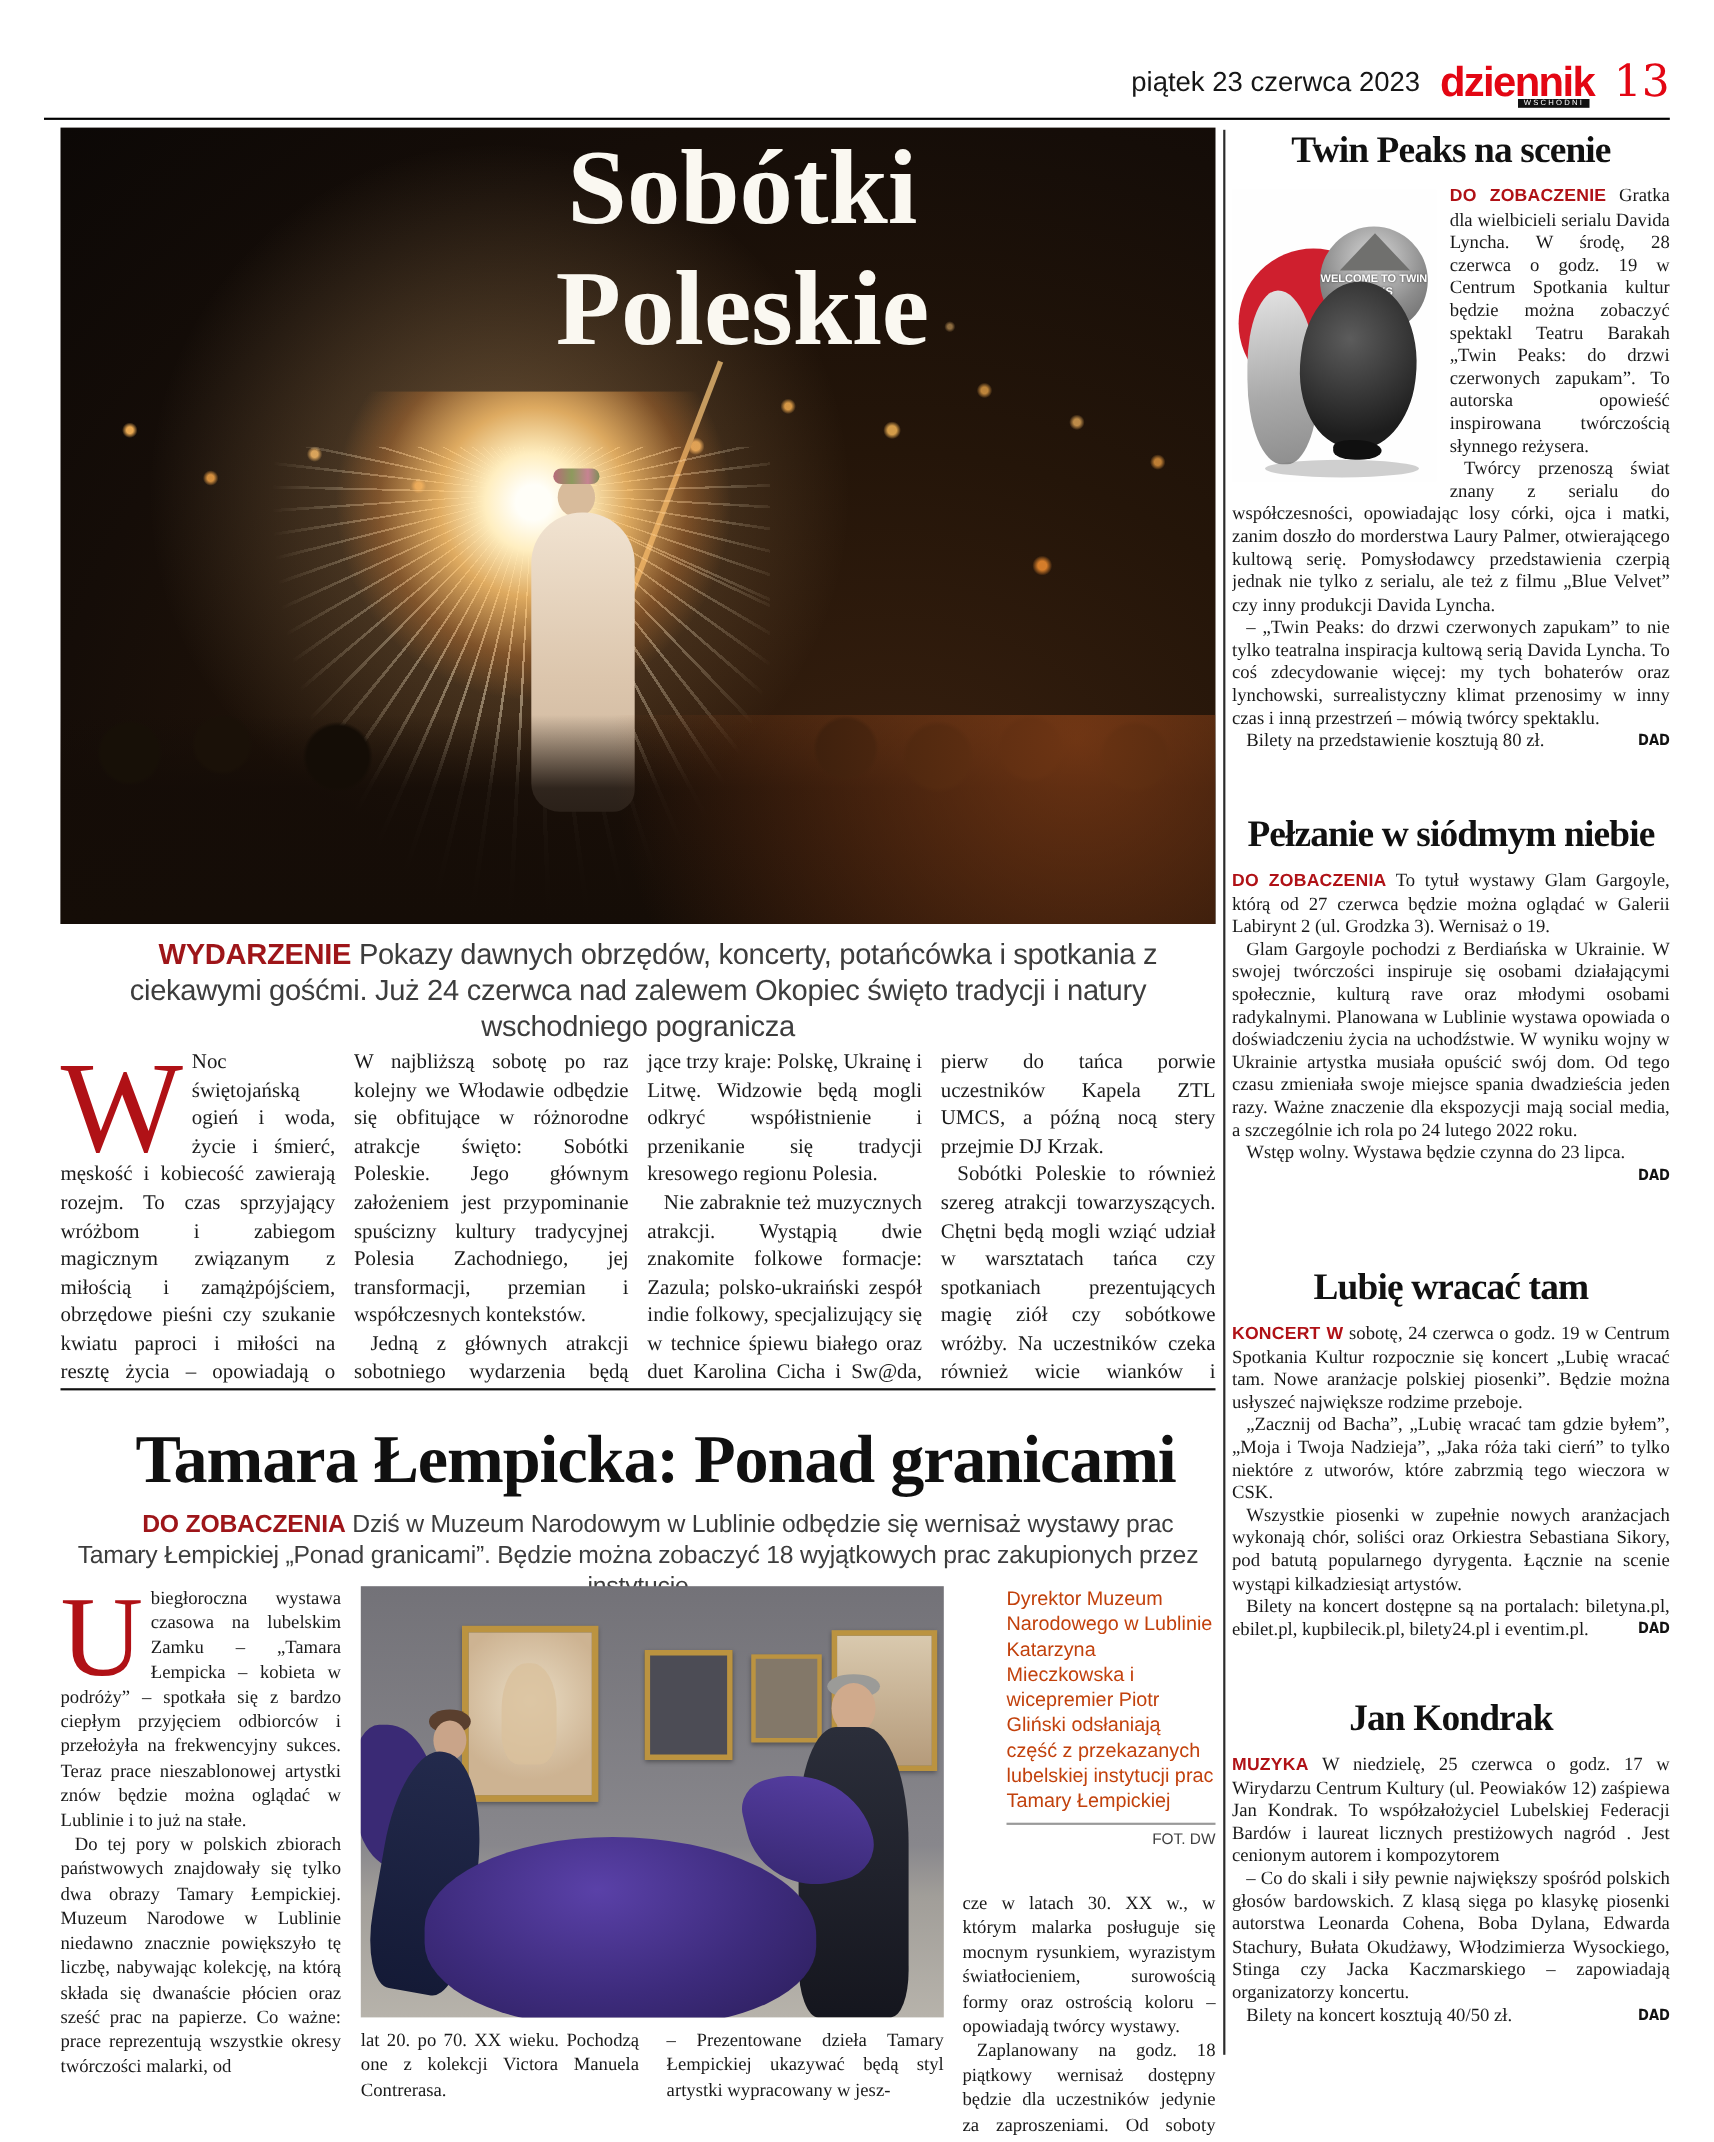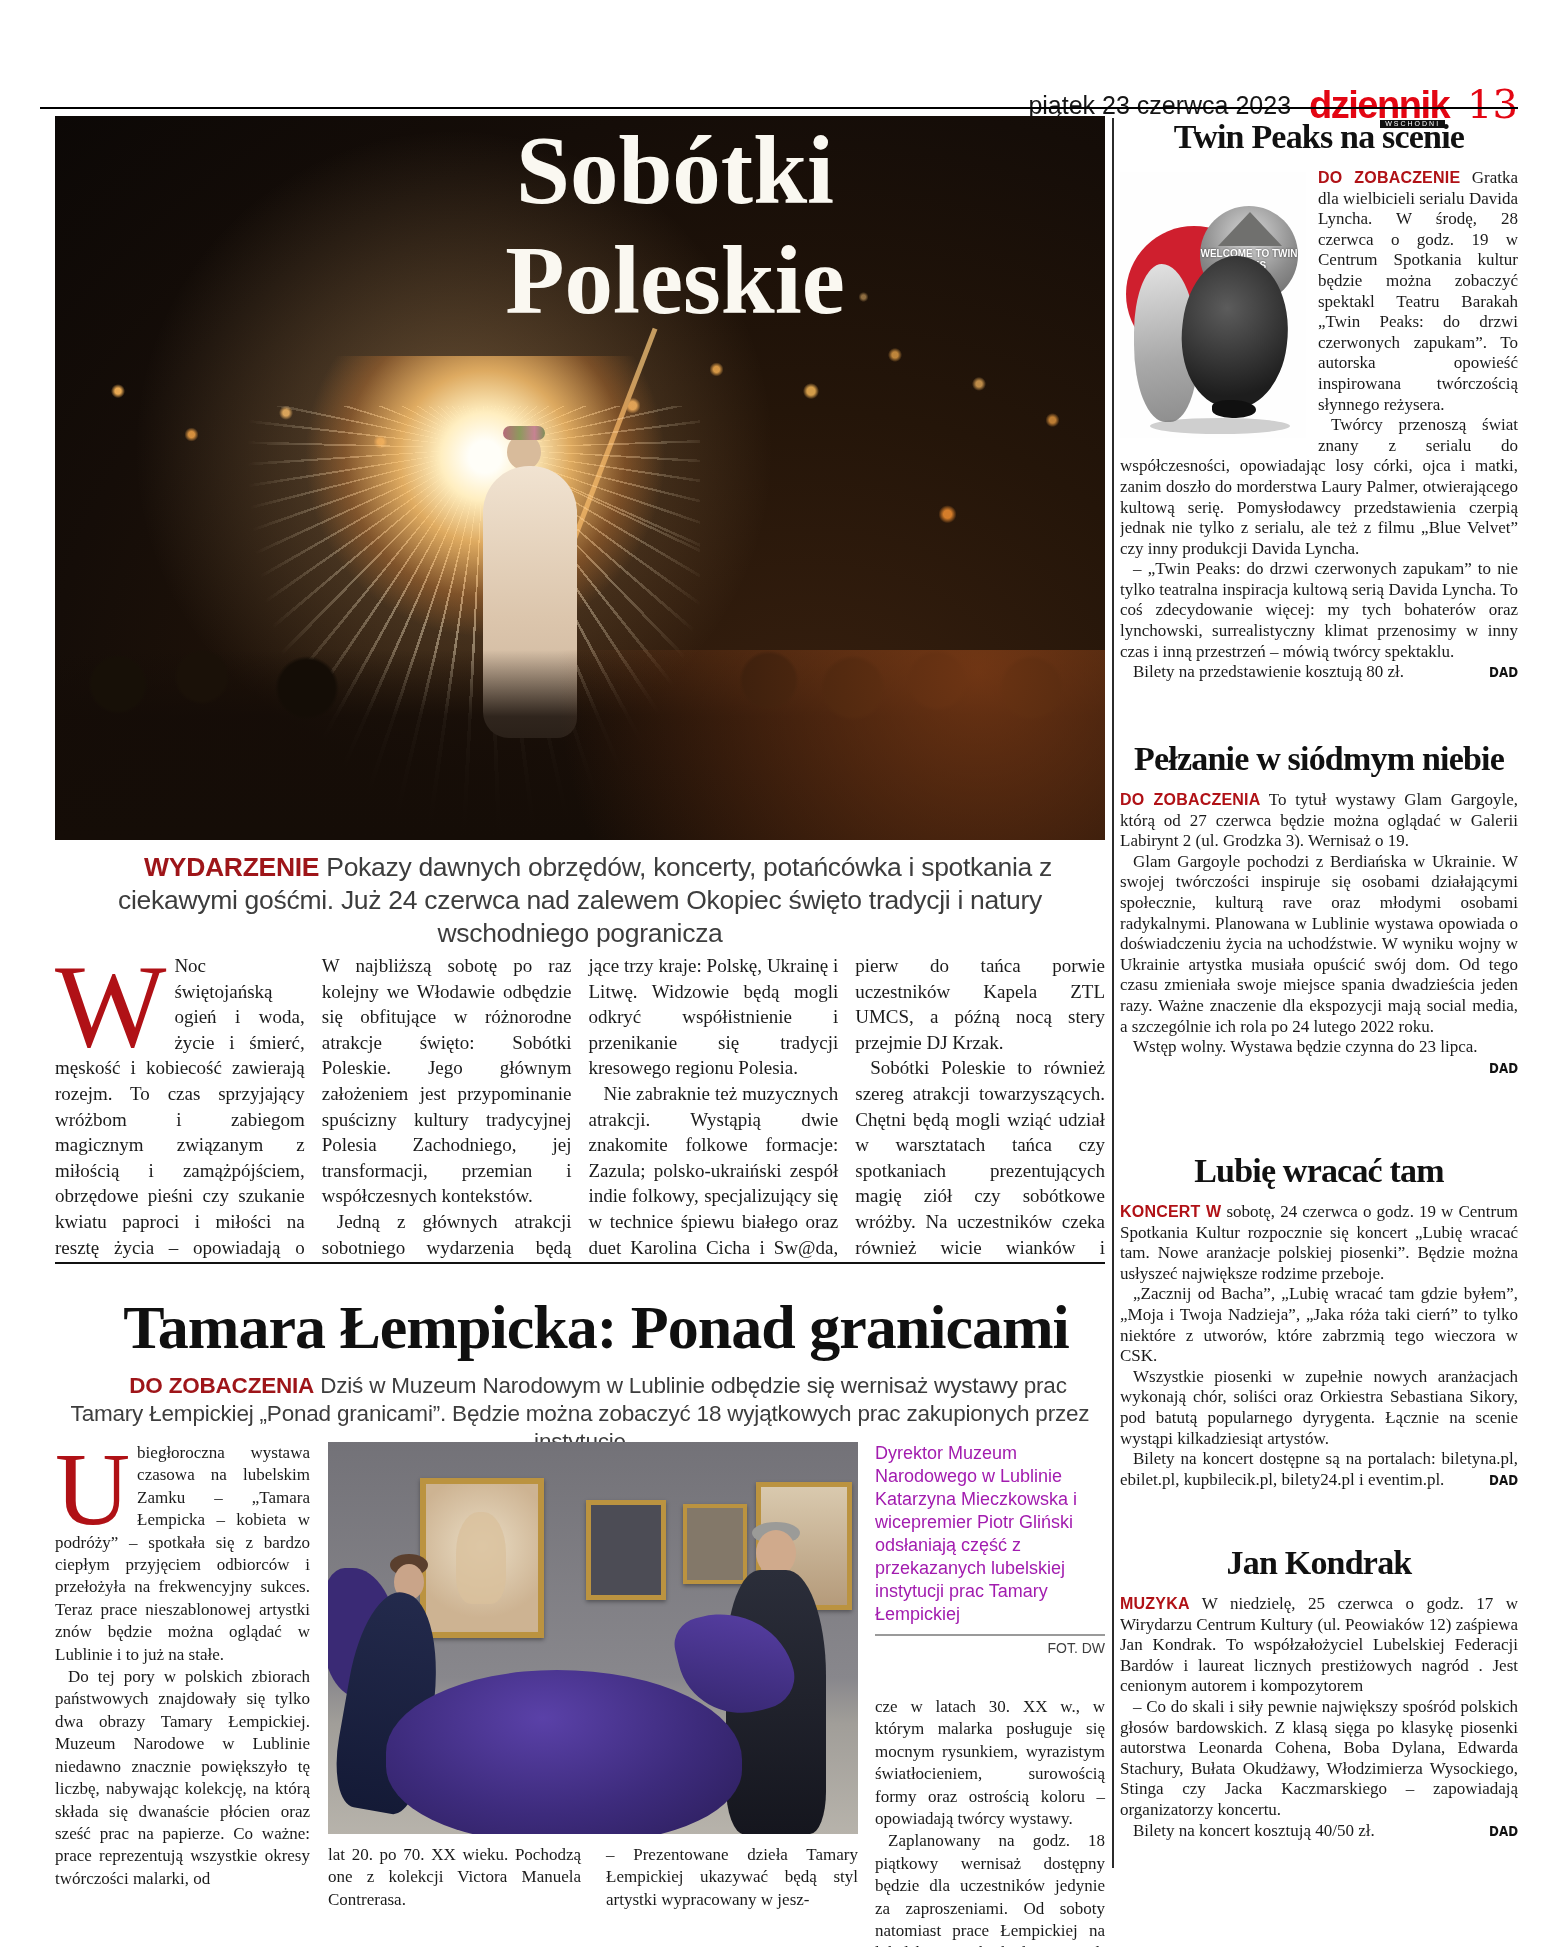--- a/index.html
+++ b/index.html
@@ -6,21 +6,21 @@
   body{width:1558px;height:1947px;background:#fff;position:relative;overflow:hidden;
        font-family:"Liberation Serif","DejaVu Serif",serif;color:#1a1a1a;}
 
   
   .header{position:absolute;top:58px;right:40px;display:flex;align-items:flex-end;gap:18px;}
   .header-date{font-family:"Liberation Sans",sans-serif;font-size:25px;color:#161616;}
   .logo-wrap{position:relative;line-height:0.8;}
   .logo-text{font-family:"Liberation Sans",sans-serif;font-weight:700;font-size:38px;color:#e30613;letter-spacing:-1.5px;}
   .logo-sub{position:absolute;right:4px;bottom:-8px;background:#111;color:#fff;font-family:"Liberation Sans",sans-serif;
             font-size:7px;letter-spacing:2px;padding:1px 5px;}
-  .page-number{font-family:"DejaVu Serif",serif;font-size:40px;color:#e30613;line-height:0.8;margin-top:30px;}
+  .page-number{font-family:"DejaVu Serif",serif;font-size:40px;color:#e30613;line-height:0.8;}
   .header-rule{position:absolute;top:107px;left:40px;width:1478px;height:2px;background:#000;}
   .v-rule{position:absolute;left:1112px;top:118px;width:2px;height:1750px;background:#2b2b2b;}
 
   
   .photo1{position:absolute;left:55px;top:116px;width:1050px;height:724px;overflow:hidden;
           background:radial-gradient(ellipse at 72% 88%, #38200f 0%, #241509 38%, #150d08 72%, #0c0806 100%);}
   .p1-lights{position:absolute;inset:0;background-image:
       radial-gradient(circle at 6% 38%, rgba(255,185,90,.9) 0 3px, transparent 7px),
       radial-gradient(circle at 13% 44%, rgba(255,170,70,.8) 0 3px, transparent 7px),
       radial-gradient(circle at 22% 41%, rgba(255,190,100,.8) 0 3px, transparent 7px),
@@ -104,22 +104,22 @@
   .m-body{position:absolute;left:398px;top:128px;width:100px;height:264px;border-radius:34% 40% 16% 18%;
           background:linear-gradient(#2b2e3a,#15161e);}
   .m-arm{position:absolute;left:360px;top:206px;width:90px;height:26px;border-radius:13px;background:#23252f;transform:rotate(-18deg);}
   .cloth-up{position:absolute;left:352px;top:168px;width:110px;height:105px;border-radius:25% 70% 30% 60%;
           background:linear-gradient(205deg,#5a41a8,#33256c);transform:rotate(-14deg);}
   .mound{position:absolute;left:58px;top:228px;width:356px;height:172px;border-radius:48% 52% 42% 44%;
           background:radial-gradient(ellipse at 44% 28%, #5a41a8, #3d2b7c 55%, #2a1d58);}
   .t-col2{position:absolute;left:273px;top:406px;width:253px;}
   .t-col3{position:absolute;left:551px;top:406px;width:252px;}
   .t-col4{position:absolute;left:820px;top:4px;width:230px;}
-  .caption{font-family:"Liberation Sans",sans-serif;font-size:18px;line-height:23px;color:#a21caf;
-           border-bottom:2px solid #9a9a9a;padding-bottom:8px;text-align:left;}
+  .caption{font-family:"Liberation Sans",sans-serif;font-size:18px;line-height:23px;color:#c2410c;
+           border-bottom:2px solid #9a9a9a;padding-bottom:8px;text-align:left;margin-left:40px;}
   .fot{font-family:"Liberation Sans",sans-serif;font-size:14px;color:#3f3f3f;text-align:right;margin:4px 0 40px;}
 
   
   .sidebar{position:absolute;left:1120px;top:110px;width:398px;height:1800px;}
   .s-sec{position:absolute;left:0;width:398px;overflow:hidden;}
   .s-tp{top:8px;height:614px;}
   .s-pel{top:630px;height:402px;}
   .s-lub{top:1042px;height:384px;}
   .s-jk{top:1434px;height:362px;}
   .s-sec h2{margin:0 0 12px;text-align:center;font-family:Liberation Serif, serif;font-weight:700;

